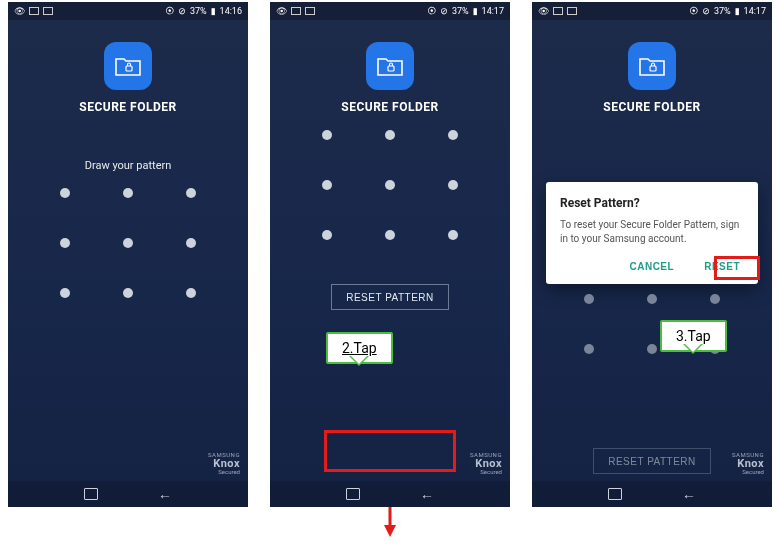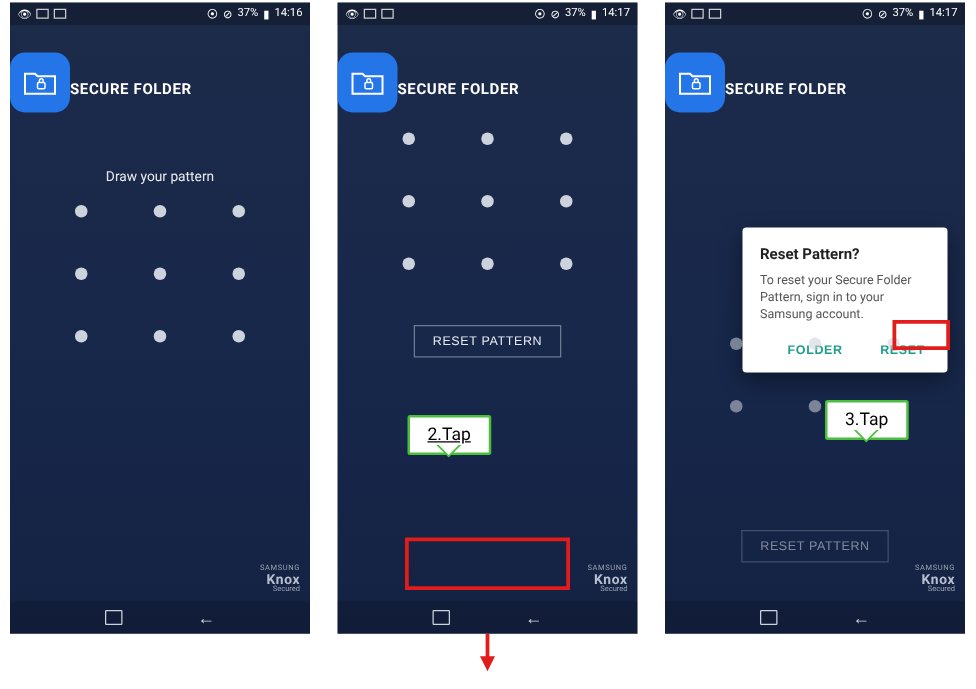--- a/index.html
+++ b/index.html
@@ -28,21 +28,21 @@
     font-size: 9px;
     padding: 0 6px;
     background: rgba(0,0,0,0.25);
   }
   .status-left { display:flex; gap:4px; align-items:center; }
   .status-right { display:flex; gap:4px; align-items:center; }
   .ic-sq {
     width:10px; height:8px; border:1px solid #ccc; display:inline-block;
   }
   .app-head {
-    display:flex; flex-direction:row; align-items:center;
+    display:flex; flex-direction:column; align-items:center;
     margin-top:22px;
   }
   .folder-icon {
     width:48px; height:48px; border-radius:12px;
     background:#2375e8;
     display:flex; align-items:center; justify-content:center;
   }
   .folder-glyph {
     width:28px; height:22px;
   }
@@ -88,21 +88,20 @@
     width:14px; height:12px; border:1.5px solid #cdd3dc; border-radius:1px;
   }
   .nav-back-wrap { color:#cdd3dc; font-size:14px; }
 
   
   .dialog {
     position:absolute; left:14px; right:14px; top:180px;
     background:#fff; color:#222; border-radius:3px;
     padding:14px 14px 10px;
     box-shadow:0 6px 18px rgba(0,0,0,0.4);
-    margin-left:48px;
   }
   .dialog h4 { font-size:12px; font-weight:700; margin-bottom:8px; }
   .dialog p { font-size:10px; color:#555; line-height:1.35; }
   .dialog-actions { margin-top:14px; display:flex; justify-content:flex-end; gap:22px; }
   .dlg-btn {
     background:none; border:none; color:#1e9e8a;
     font-size:10px; font-weight:700; letter-spacing:0.5px; padding:2px 4px;
   }
 
   
@@ -279,21 +278,21 @@
         <path d="M13.5 11v-1.5a1.5 1.5 0 0 1 3 0V11" fill="none" stroke="#fff" stroke-width="1.2"></path>
       </svg>
     </div>
     <div class="app-title">SECURE FOLDER</div>
   </div>
 
   <div class="dialog">
     <h4>Reset Pattern?</h4>
     <p>To reset your Secure Folder Pattern, sign in to your Samsung account.</p>
     <div class="dialog-actions">
-      <button class="dlg-btn">FOLDER</button>
+      <button class="dlg-btn">CANCEL</button>
       <button class="dlg-btn">RESET</button>
     </div>
   </div>
 
   <div class="dots">
     <div class="dot"></div>
     <div class="dot"></div>
     <div class="dot"></div>
     <div class="dot"></div>
     <div class="dot"></div>

